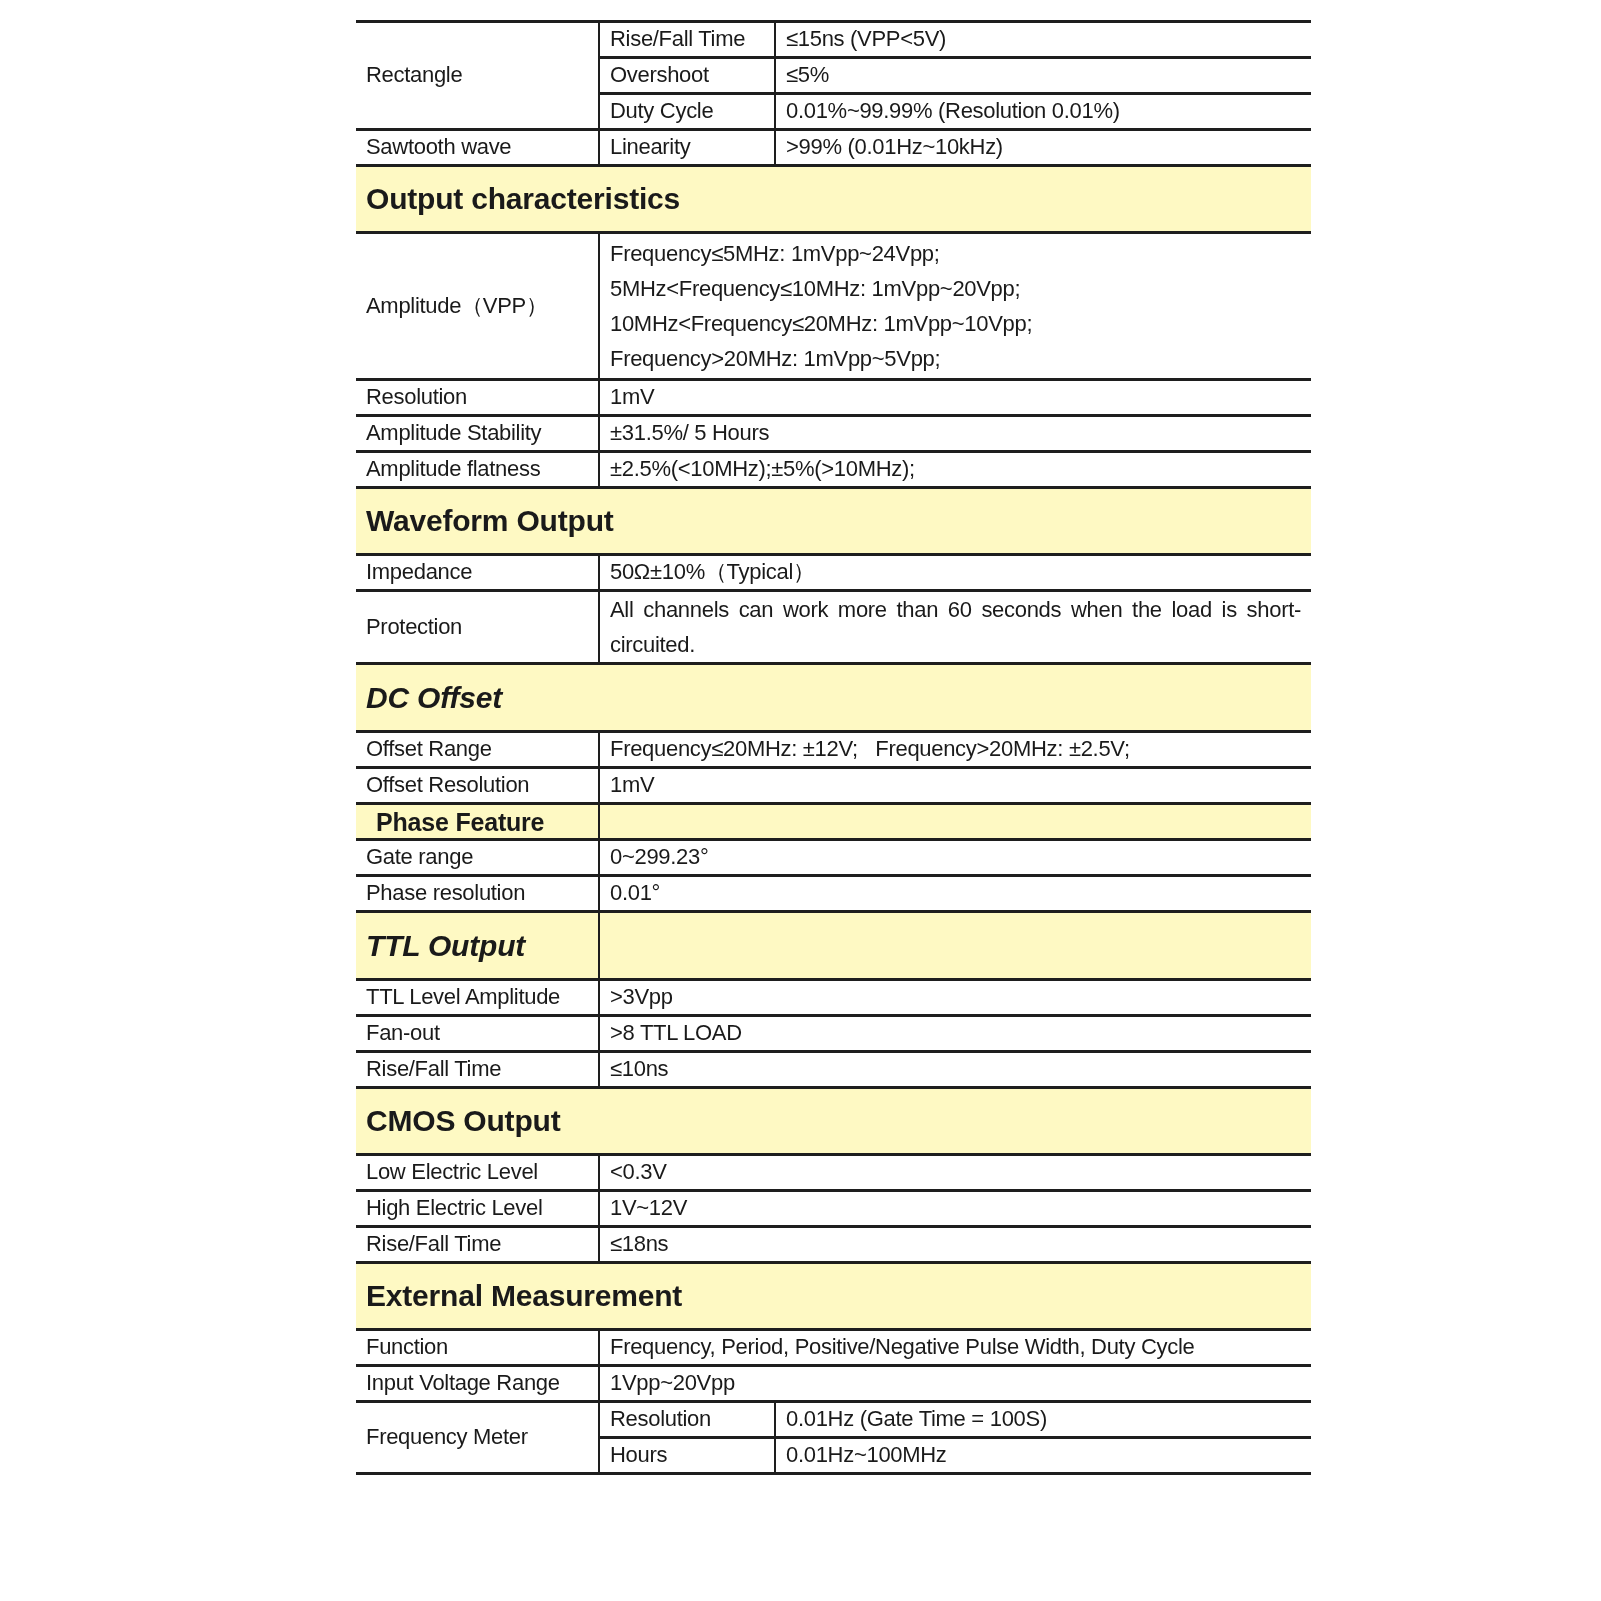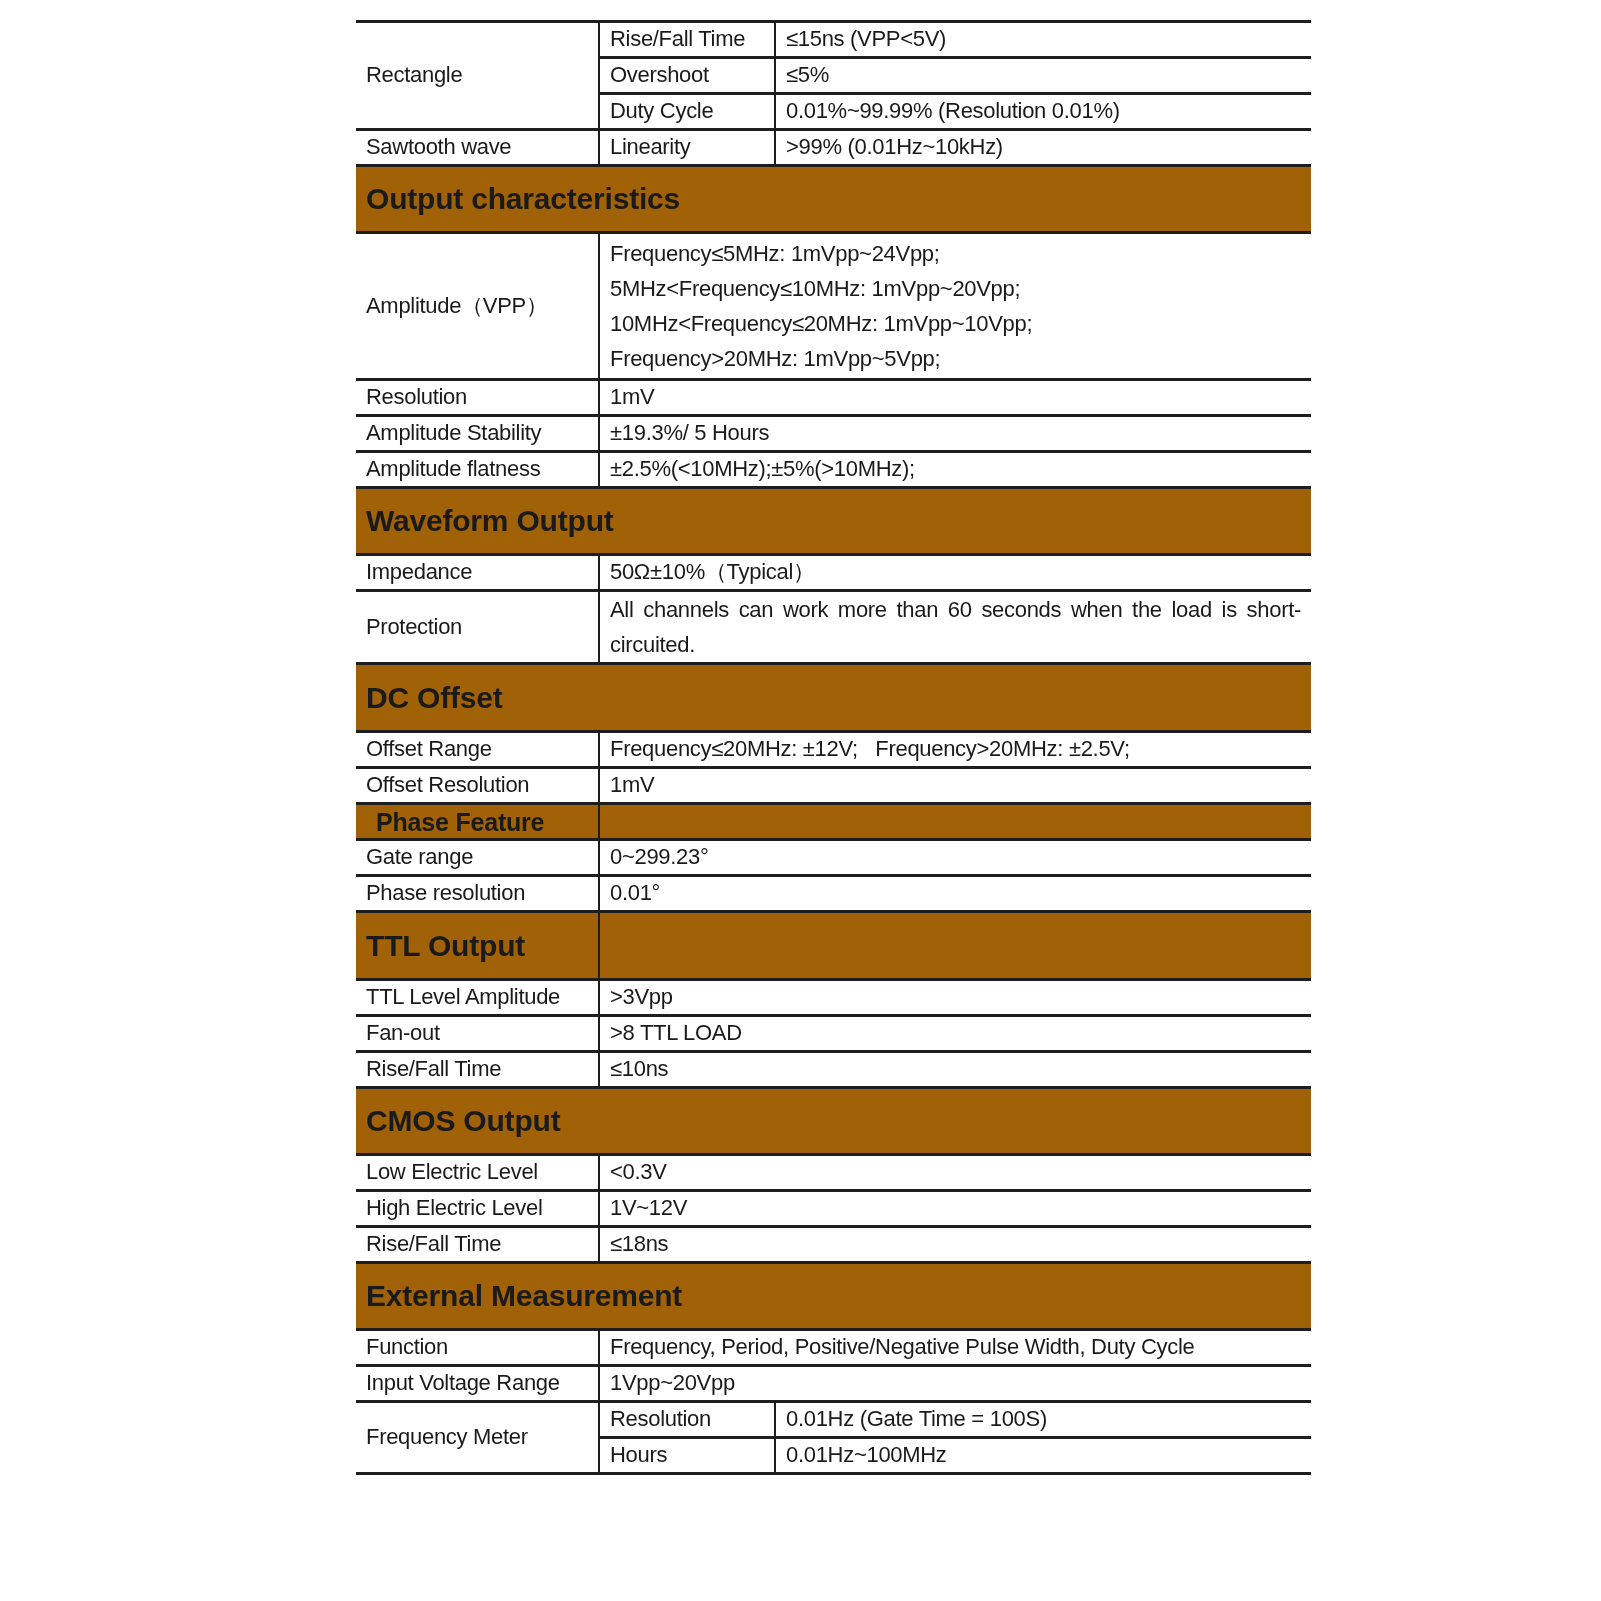--- a/index.html
+++ b/index.html
@@ -33,33 +33,34 @@
     font-size: 22px;
     line-height: 1.2;
     vertical-align: middle;
     letter-spacing: -0.3px;
   }
   .spec-table td.vline {
     border-left: 2px solid #1e1e1e;
   }
   .spec-table tr.h38 td { height: 33px; margin-left: 36px; }
   .section td {
-    background: #a16207;
+    background: #fef9c3;
     font-weight: bold;
     font-size: 30px;
     height: 64px;
     letter-spacing: -0.2px;
   }
   .section.small td {
     font-size: 25px;
     height: 33px;
     padding-left: 20px;
   }
   .section.tall td {
     height: 65px;
+    font-style: italic;
   }
   .multi-line div {
     line-height: 35px;
   }
   .justify {
     text-align: justify;
     text-align-last: left;
     line-height: 35px !important;
   }
 </style>
@@ -105,21 +106,21 @@
         <div>10MHz&lt;Frequency≤20MHz: 1mVpp~10Vpp;</div>
         <div>Frequency&gt;20MHz: 1mVpp~5Vpp;</div>
       </td>
     </tr>
     <tr class="h38">
       <td>Resolution</td>
       <td class="vline" colspan="2">1mV</td>
     </tr>
     <tr class="h38">
       <td>Amplitude Stability</td>
-      <td class="vline" colspan="2">±19.3%/ 5 Hours</td>
+      <td class="vline" colspan="2">±31.5%/ 5 Hours</td>
     </tr>
     <tr class="h38">
       <td>Amplitude flatness</td>
       <td class="vline" colspan="2">±2.5%(&lt;10MHz);±5%(&gt;10MHz);</td>
     </tr>
 
     <tr class="section">
       <td colspan="3">Waveform Output</td>
     </tr>
     <tr class="h38">

